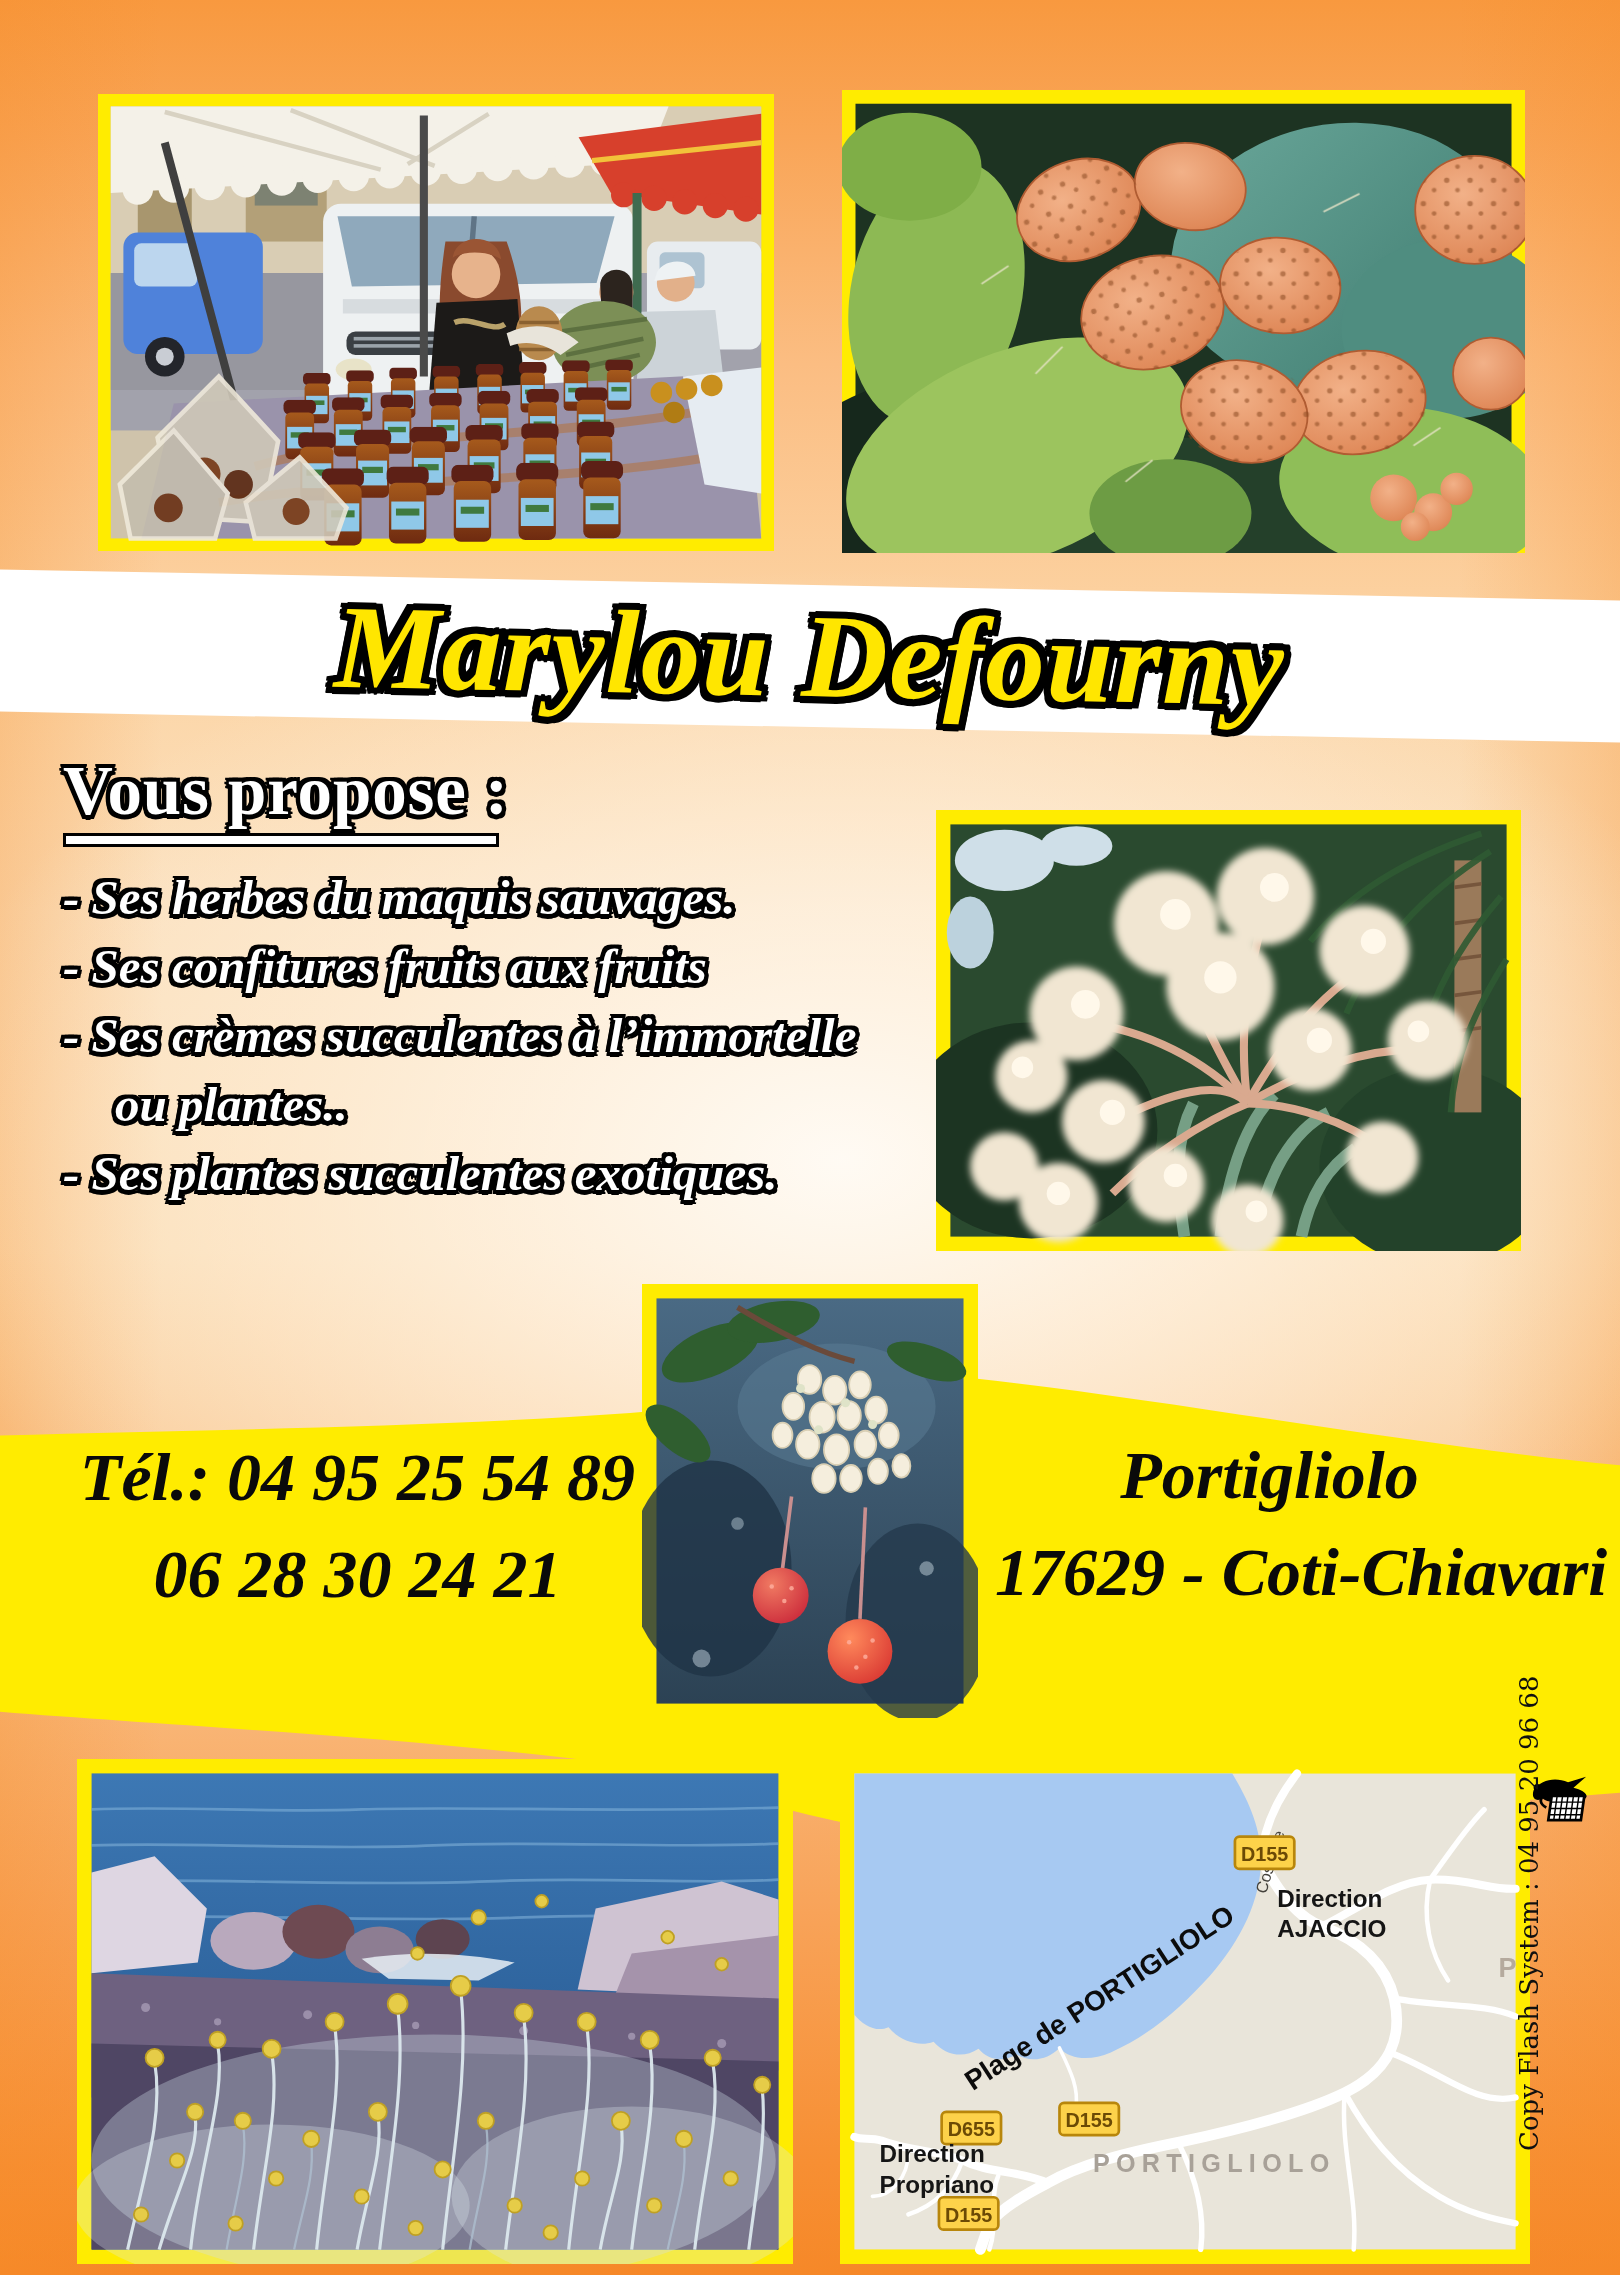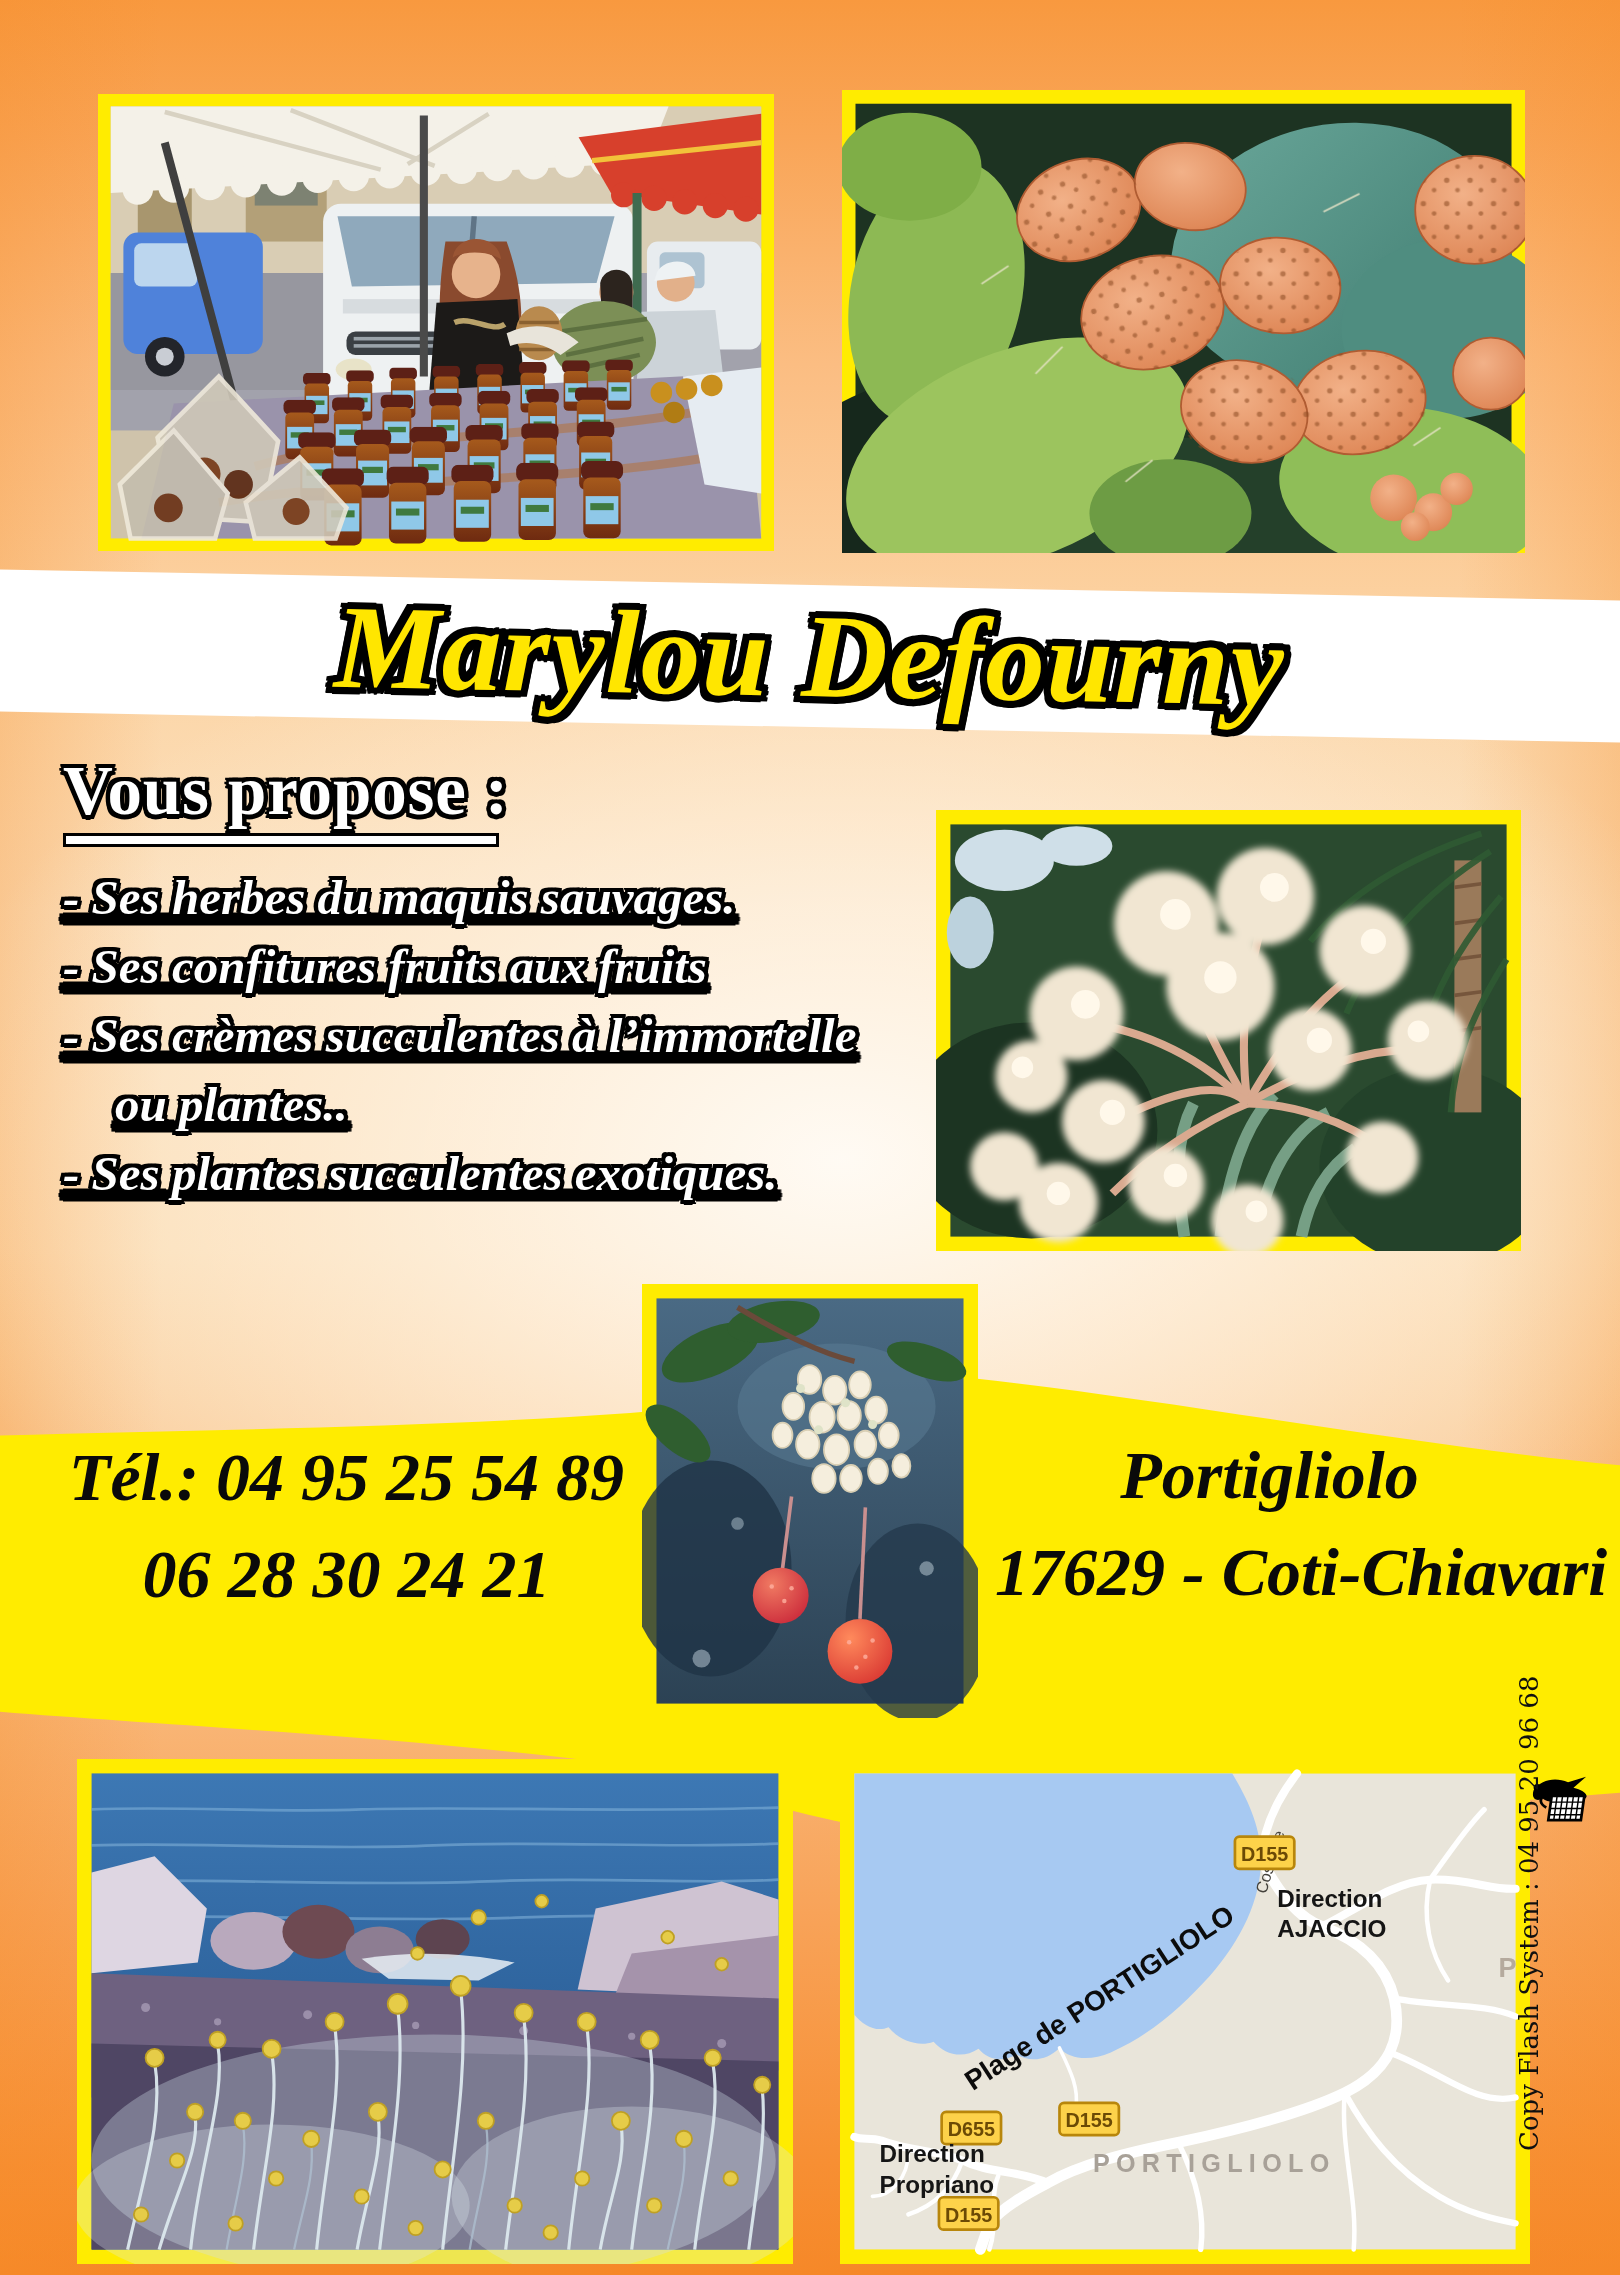--- a/index.html
+++ b/index.html
@@ -18,25 +18,25 @@
     display:flex;align-items:center;justify-content:center;}
   .title-text{font-family:"Liberation Serif",serif;font-style:italic;font-weight:bold;
     font-size:119px;letter-spacing:1.8px;color:#ffe600;white-space:nowrap;
     -webkit-text-stroke:11.7px #000;paint-order:stroke fill;
     text-shadow:-6.3px -6.3px 0 #000,6.3px -6.3px 0 #000,-6.3px 6.3px 0 #000,6.3px 6.3px 0 #000,0 -7.2px 0 #000,0 7.2px 0 #000,-7.2px 0 0 #000,7.2px 0 0 #000;}
   .outline{color:#fff;-webkit-text-stroke:5.4px #000;paint-order:stroke fill;
     text-shadow:-3.6px -3.6px 0 #000,3.6px -3.6px 0 #000,-3.6px 3.6px 0 #000,3.6px 3.6px 0 #000,0 -4.5px 0 #000,0 4.5px 0 #000,-4.5px 0 0 #000,4.5px 0 0 #000;}
   .propose{position:absolute;left:63px;top:752px;z-index:4;width:900px;}
   .propose-heading{font-family:"Liberation Serif",serif;font-weight:bold;font-size:69px;letter-spacing:0.9px;white-space:nowrap;}
   .heading-underline{width:430px;height:8px;background:#fff;border:3.6px solid #000;margin-top:1.8px;}
-  .propose-lines{margin-top:16px;text-decoration:underline;}
+  .propose-lines{margin-top:16px;}
   .script-line{font-family:"Liberation Serif",serif;font-style:italic;font-weight:bold;
     font-size:49px;line-height:69px;white-space:nowrap;}
   .script-line.indent{padding-left:52px;}
-  .tel-block{position:absolute;left:63px;top:1429px;width:567px;z-index:2;text-align:center;}
+  .tel-block{position:absolute;left:74px;top:1429px;width:567px;z-index:2;text-align:center;}
   .addr-block{position:absolute;left:995px;top:1427px;width:549px;z-index:2;text-align:center;}
   .big-serif{font-family:"Liberation Serif",serif;font-style:italic;font-weight:bold;
     font-size:68px;line-height:97px;color:#0a0a0a;white-space:nowrap;}
   .credit-vertical{position:absolute;left:1514px;top:1825px;height:326px;width:41px;z-index:2;
     writing-mode:vertical-rl;transform:rotate(180deg);
     font-family:"DejaVu Serif",serif;font-size:26px;color:#101010;white-space:nowrap;}
   .credit-logo{position:absolute;left:1530px;top:1774px;z-index:2;}
 </style>
 </head>
 <body>

